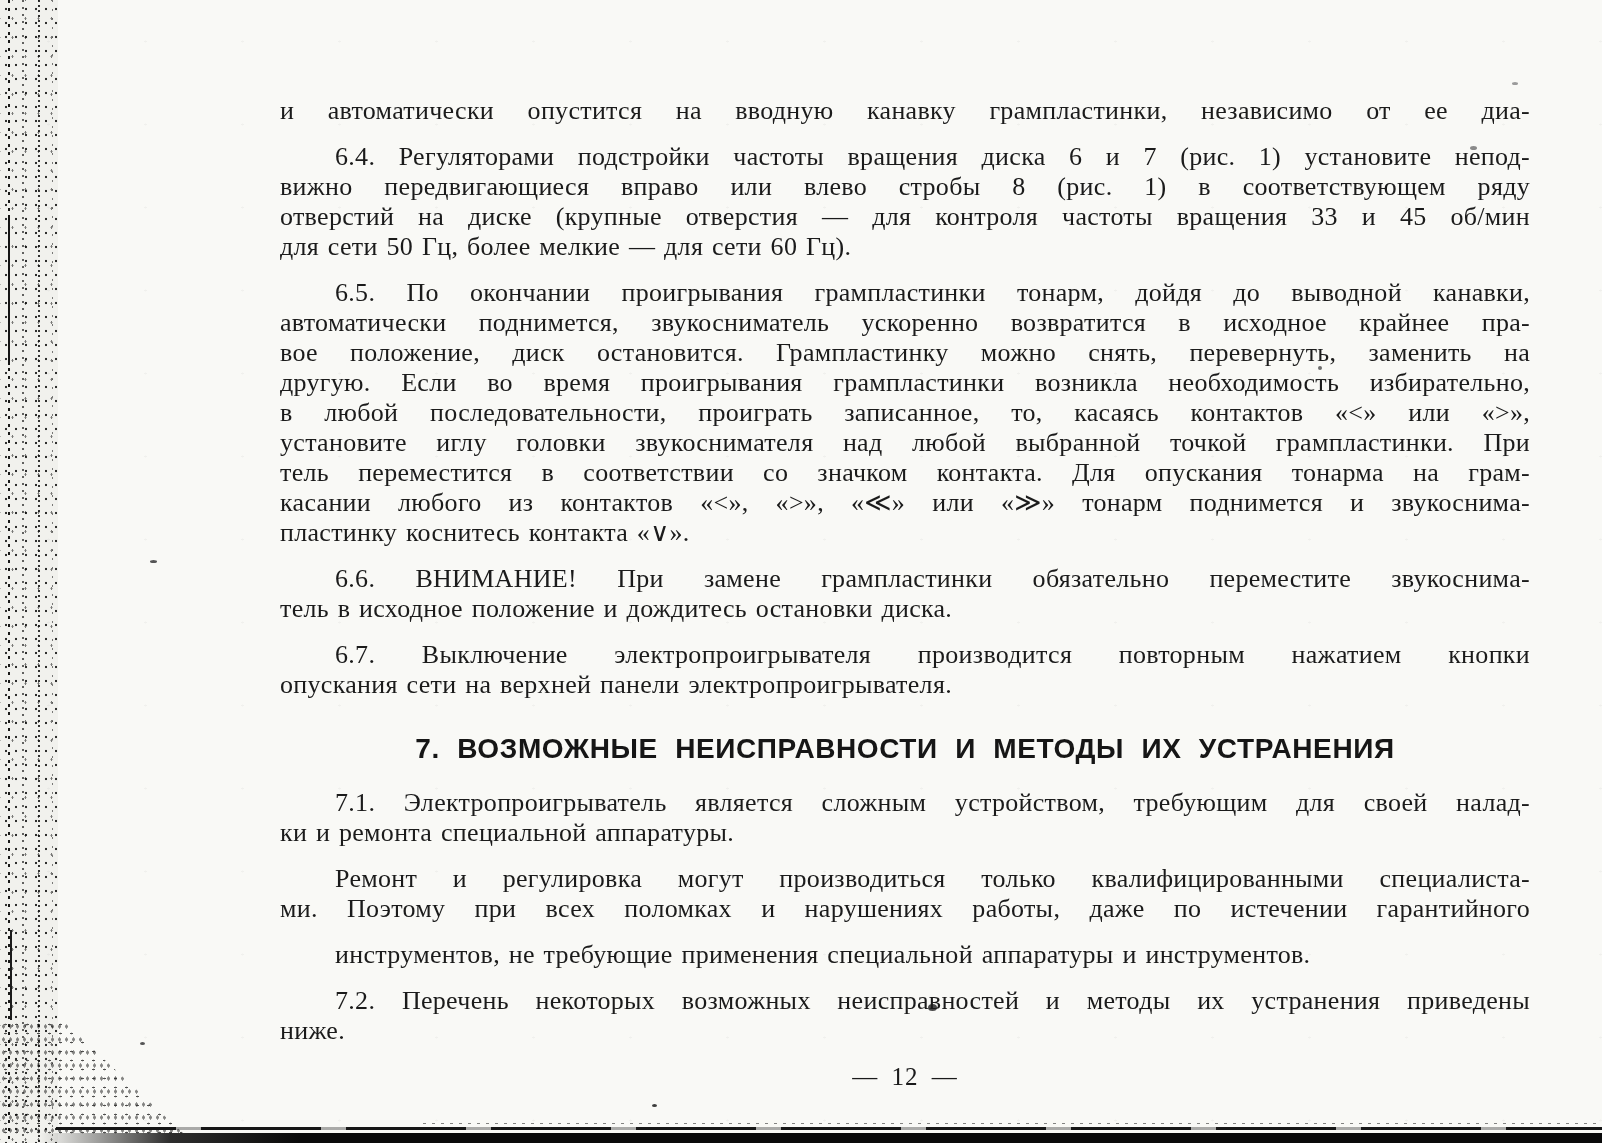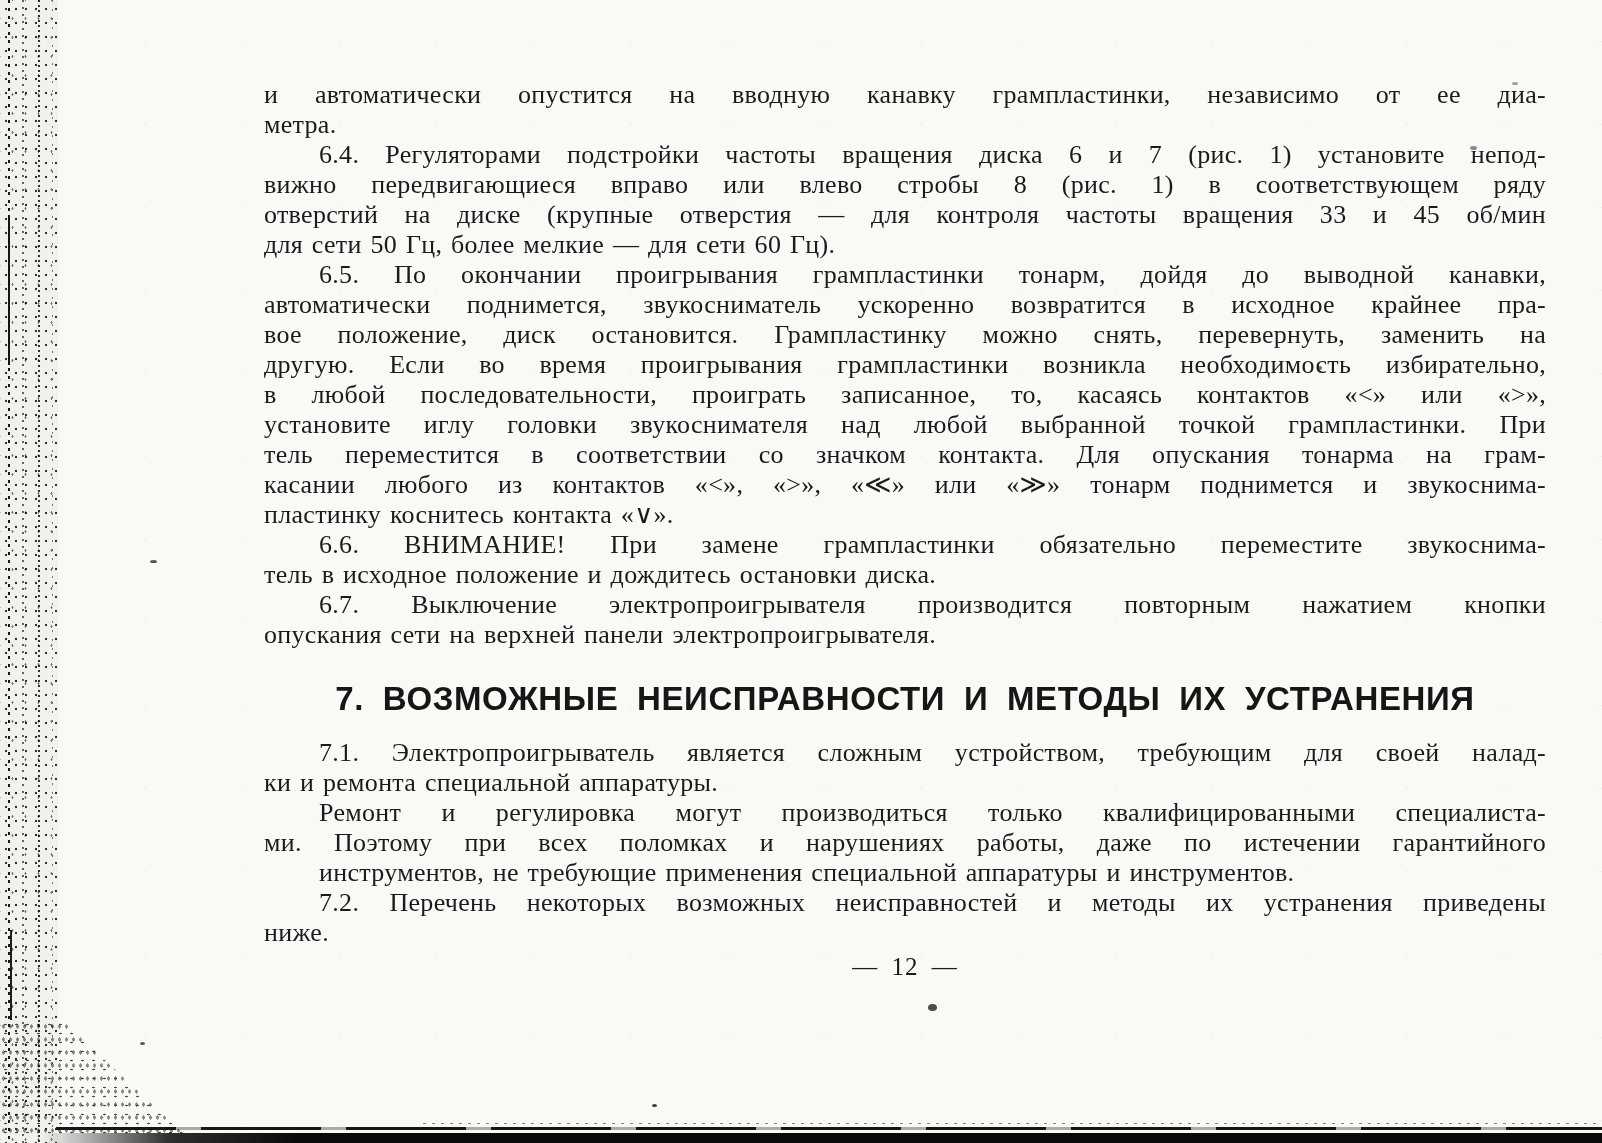--- a/index.html
+++ b/index.html
@@ -88,32 +88,32 @@
   .text-column {
     position: absolute;
     left: 264px;
     top: 80px;
     width: 1282px;
     font-size: 26px;
     line-height: 30px;
     letter-spacing: 0.3px;
     word-spacing: 2px;
   }
-  .para { margin: 0; }
+  .para { margin: 16px; }
   .line {
     text-align: justify;
     text-align-last: justify;
   }
   .line.last { text-align-last: left; }
   .para.indent .line:first-child { text-indent: 55px; }
 
   .heading {
     font-family: "Liberation Sans", sans-serif;
     font-weight: bold;
-    font-size: 33px;
+    font-size: 28px;
     line-height: 30px;
     text-align: center;
     letter-spacing: 0.6px;
     word-spacing: 9px;
     margin: 34px 0 24px 0;
     color: #161616;
   }
 
   .page-number {
     margin-top: 4px;
@@ -143,21 +143,20 @@
   <div class="speck" style="left:150px; top:560px; width:7px; height:3px; background:#555;"></div>
   <div class="speck" style="left:928px; top:1004px; width:9px; height:7px; background:#4a4a4a;"></div>
   <div class="speck" style="left:652px; top:1104px; width:5px; height:3px; background:#3d3d3d;"></div>
   <div class="speck" style="left:140px; top:1042px; width:5px; height:3px; background:#555;"></div>
 
   <div class="text-column">
 
     <div id="block-host">
         <div class="para">
           <div class="line">и автоматически опустится на вводную канавку грампластинки, независимо от ее диа-</div>
-          <div class="line last">метра.</div>
         </div>
         <div class="para indent">
           <div class="line">6.4. Регуляторами подстройки частоты вращения диска 6 и 7 (рис. 1) установите непод-</div>
           <div class="line">вижно передвигающиеся вправо или влево стробы 8 (рис. 1) в соответствующем ряду</div>
           <div class="line">отверстий на диске (крупные отверстия — для контроля частоты вращения 33 и 45 об/мин</div>
           <div class="line last">для сети 50 Гц, более мелкие — для сети 60 Гц).</div>
         </div>
         <div class="para indent">
           <div class="line">6.5. По окончании проигрывания грампластинки тонарм, дойдя до выводной канавки,</div>
           <div class="line">автоматически поднимется, звукосниматель ускоренно возвратится в исходное крайнее пра-</div>

